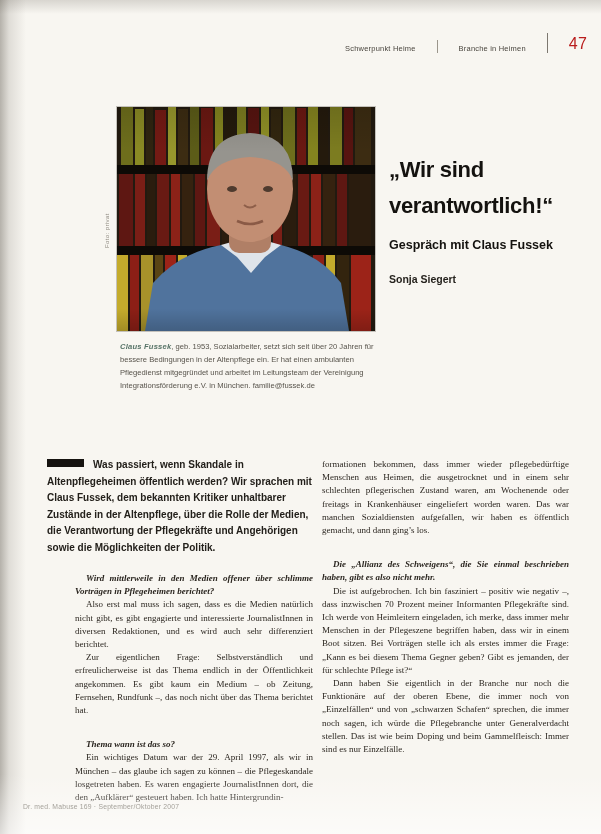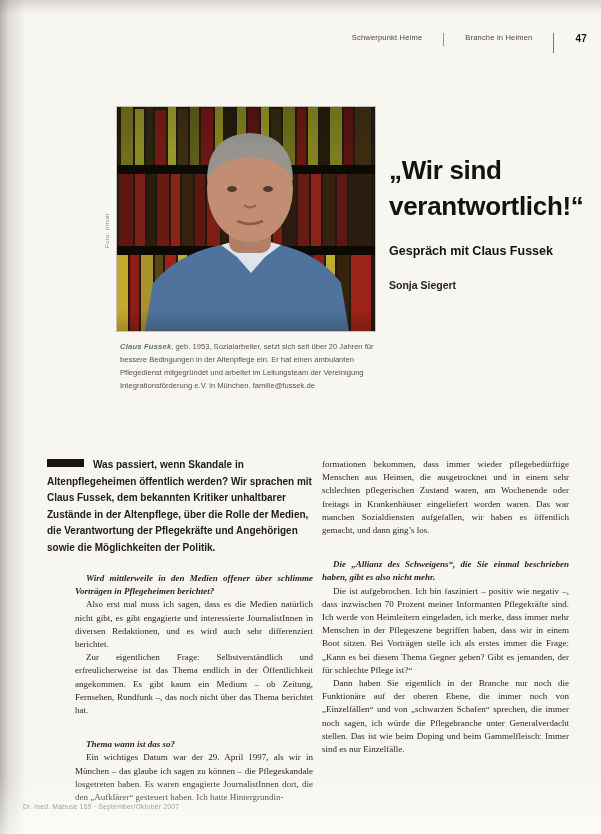--- a/index.html
+++ b/index.html
@@ -20,40 +20,40 @@
   }
   .scan-light-bottom{
     position:absolute; left:0; bottom:0; width:601px; height:60px;
     background:linear-gradient(0deg, rgba(255,255,255,.55), rgba(255,255,255,0));
     pointer-events:none;
   }
 
   
   .pagehead{
     position:absolute; top:33px; right:14px;
-    display:flex; align-items:flex-start; gap:21px;
+    display:flex; align-items:flex-end; gap:21px;
     font-size:7.5px; letter-spacing:.2px; color:#4a463f;
   }
   .pagehead .sep{width:0; border-left:1px solid #9b968c; height:13px;}
   .pagehead .sep2{height:20px; border-left:1px solid #7d7870;}
-  .pagehead .pagenum{font-size:10px; font-weight:bold; color:#0f172a;}
+  .pagehead .pagenum{font-size:16px; font-weight:normal; color:#b91c1c;}
 
   
   .photo{position:absolute; left:117px; top:107px; width:258px; height:224px; box-shadow:0 0 0 1px rgba(40,35,28,.25);}
   .photo svg{display:block;}
   .photo-credit{
     position:absolute; left:104px; top:248px;
     transform:rotate(-90deg); transform-origin:left top;
     font-size:6px; color:#8a857c; letter-spacing:.4px;
   }
 
   
   .titleblock{position:absolute; left:389px; top:152px; width:200px;}
-  .title-line{font-size:26px; line-height:36px; font-weight:bold; color:#14120f; letter-spacing:-.3px;}
-  .subtitle{margin-top:20px; font-size:12.5px; font-weight:bold; color:#14120f;}
+  .title-line{font-size:22px; line-height:36px; font-weight:bold; color:#14120f; letter-spacing:-.3px;}
+  .subtitle{margin-top:14px; font-size:12.5px; font-weight:bold; color:#14120f;}
   .author{margin-top:21px; font-size:10.5px; font-weight:bold; color:#26231e;}
 
   
   .caption{
     position:absolute; left:120px; top:332px; width:272px;
     font-size:7.6px; line-height:13.2px; color:#57534b;
   }
   .caption .cap-name{font-style:italic; color:#587468; font-weight:bold; letter-spacing:.2px;text-align:right;}
 
   

